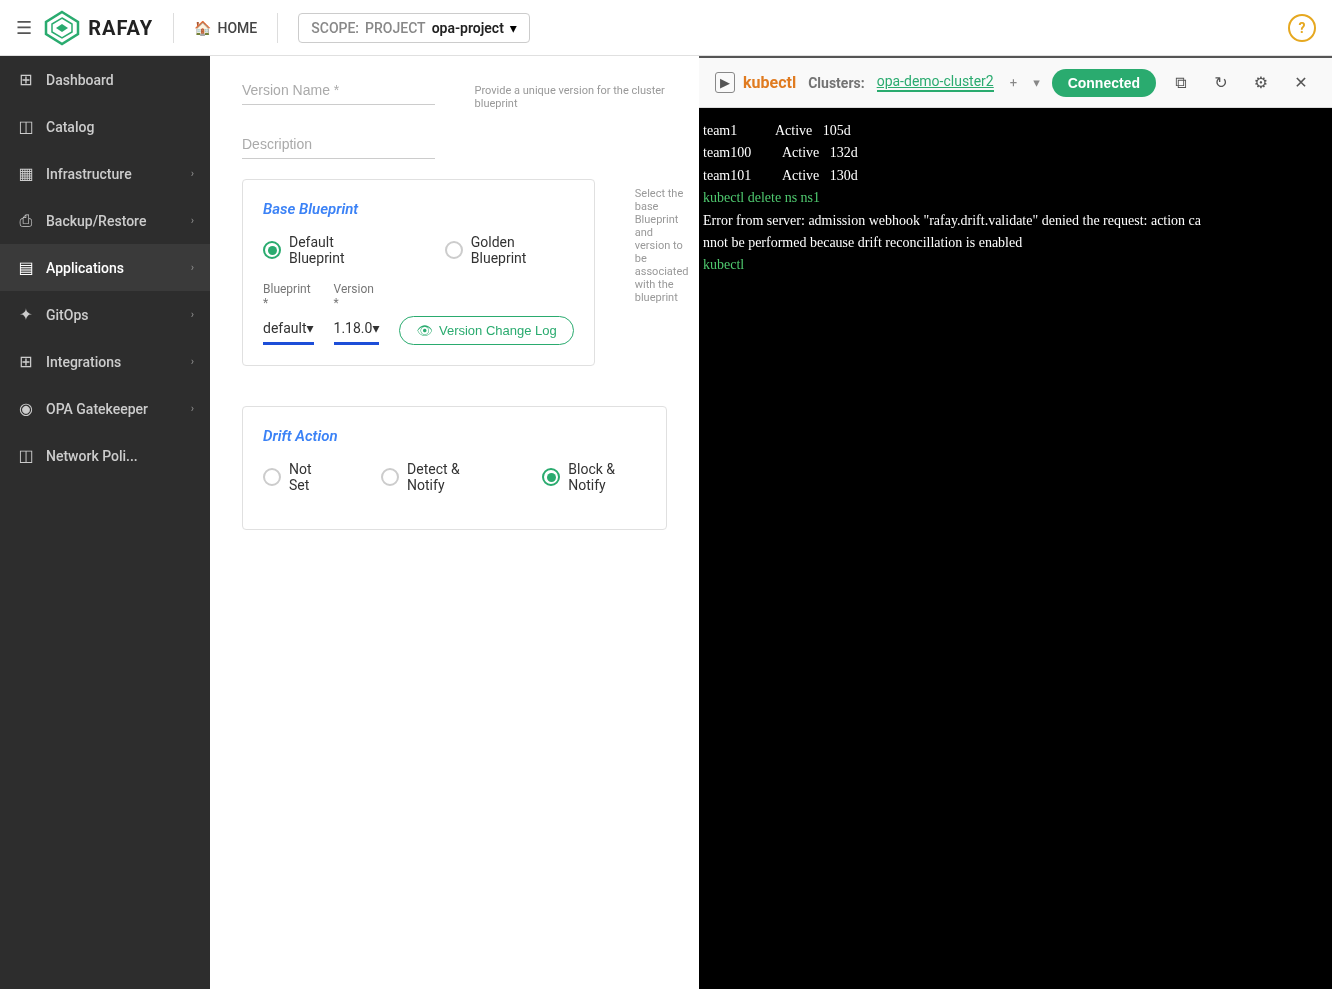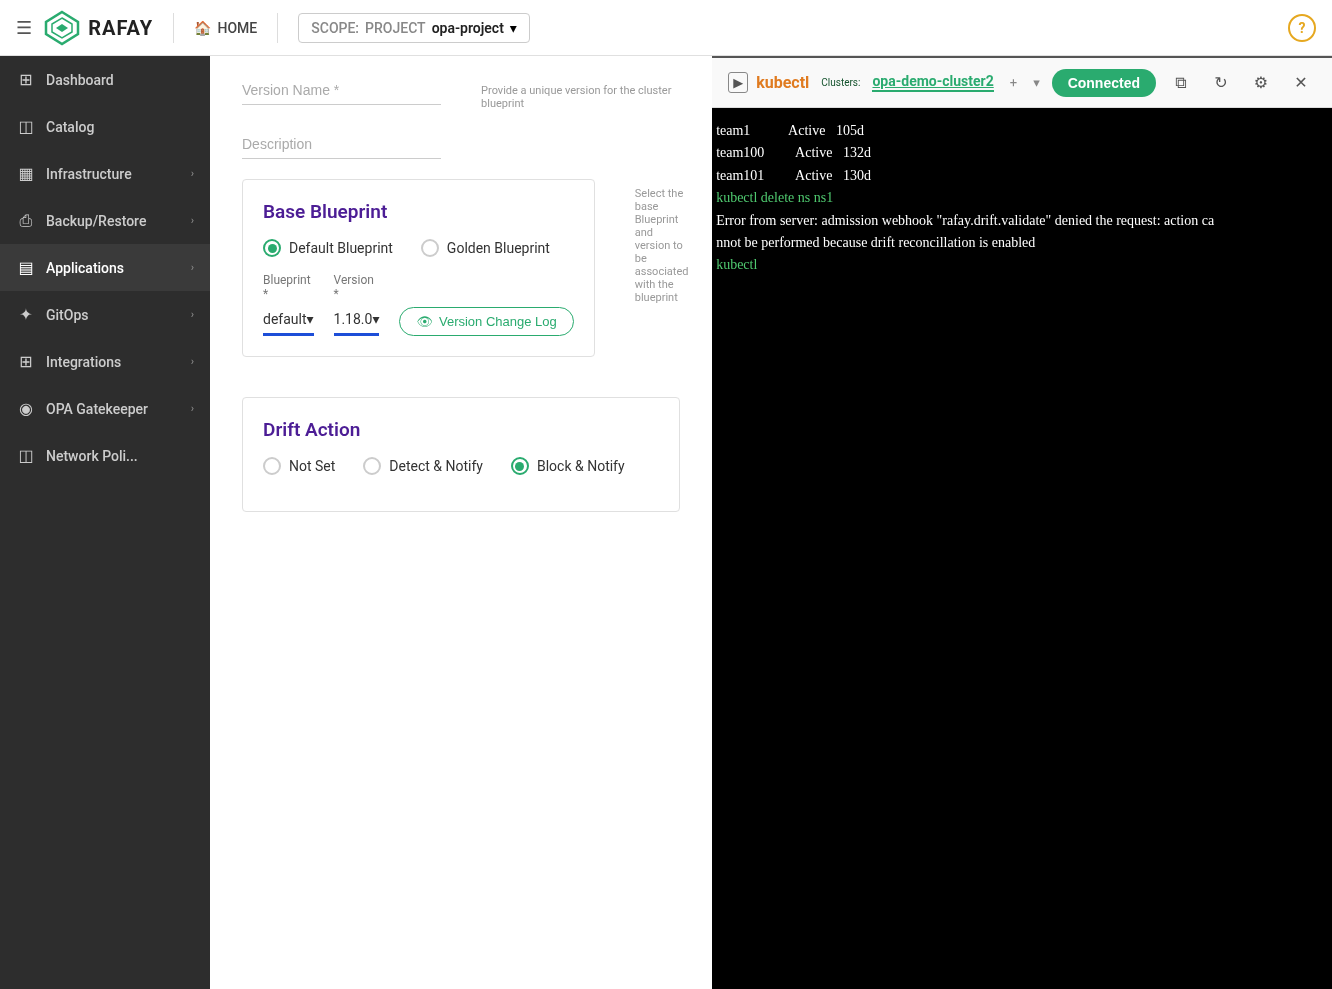--- a/index.html
+++ b/index.html
@@ -51,24 +51,24 @@
     .form-input {
       width: 100%; border: none; border-bottom: 1px solid #ccc; padding: 6px 0; font-size: 14px;
       color: #333; background: transparent; outline: none;
     }
     .form-input::placeholder { color: #aaa; }
 
     
     .section-box {
       border: 1px solid #e0e0e0; border-radius: 4px; padding: 20px; margin-bottom: 20px;
     }
-    .section-title { font-size: 19px; font-weight: 600; color: #4c1d95; margin-bottom: 16px; }
-
-    
-    .radio-group { display: flex; gap: 28px; align-items: flex-start; margin-bottom: 16px; }
+    .section-title { font-size: 15px; font-weight: 600; color: #3b82f6; margin-bottom: 16px; font-style: italic; }
+
+    
+    .radio-group { display: flex; gap: 52px; align-items: flex-start; margin-bottom: 16px; }
     .radio-item { display: flex; align-items: center; gap: 8px; cursor: pointer; font-size: 14px; color: #333; }
     .radio-circle {
       width: 18px; height: 18px; border-radius: 50%; border: 2px solid #ccc;
       display: flex; align-items: center; justify-content: center; flex-shrink: 0;
     }
     .radio-circle.selected { border-color: #2aab6f; }
     .radio-circle.selected::after {
       content: ''; width: 9px; height: 9px; border-radius: 50%; background: #2aab6f;
     }
 
@@ -90,22 +90,22 @@
     .terminal-panel {
       flex-shrink: 0; border-top: 2px solid #555; background: #111; display: flex; flex-direction: column;
     }
     .terminal-header {
       display: flex; align-items: center; background: #f9f9f9; border-bottom: 1px solid #ddd;
       padding: 8px 16px; gap: 12px; min-height: 50px;
     }
     .kubectl-label {
       display: flex; align-items: center; gap: 8px; font-size: 16px; font-weight: 700; color: #e07b20;
     }
-    .clusters-label { font-size: 10px; color: #14532d; font-weight: 400; }
-    .cluster-link { color: #2aab6f; font-size: 14px; text-decoration: underline; cursor: pointer; border-bottom: 2px solid #2aab6f; padding-bottom: 1px; font-weight: bold; }
+    .clusters-label { font-size: 14px; color: #737373; font-weight: 700; }
+    .cluster-link { color: #2aab6f; font-size: 14px; text-decoration: underline; cursor: pointer; border-bottom: 2px solid #2aab6f; padding-bottom: 1px; }
     .cluster-add { color: #888; font-size: 13px; cursor: pointer; margin-left: 4px; }
     .terminal-actions { margin-left: auto; display: flex; align-items: center; gap: 10px; }
     .connected-btn {
       background: #2aab6f; color: #fff; border: none; border-radius: 20px; padding: 6px 16px;
       font-size: 14px; font-weight: 600; cursor: pointer;
     }
     .terminal-icon-btn {
       width: 30px; height: 30px; display: flex; align-items: center; justify-content: center;
       color: #555; font-size: 16px; cursor: pointer; border-radius: 4px; background: transparent; border: none;
     }

